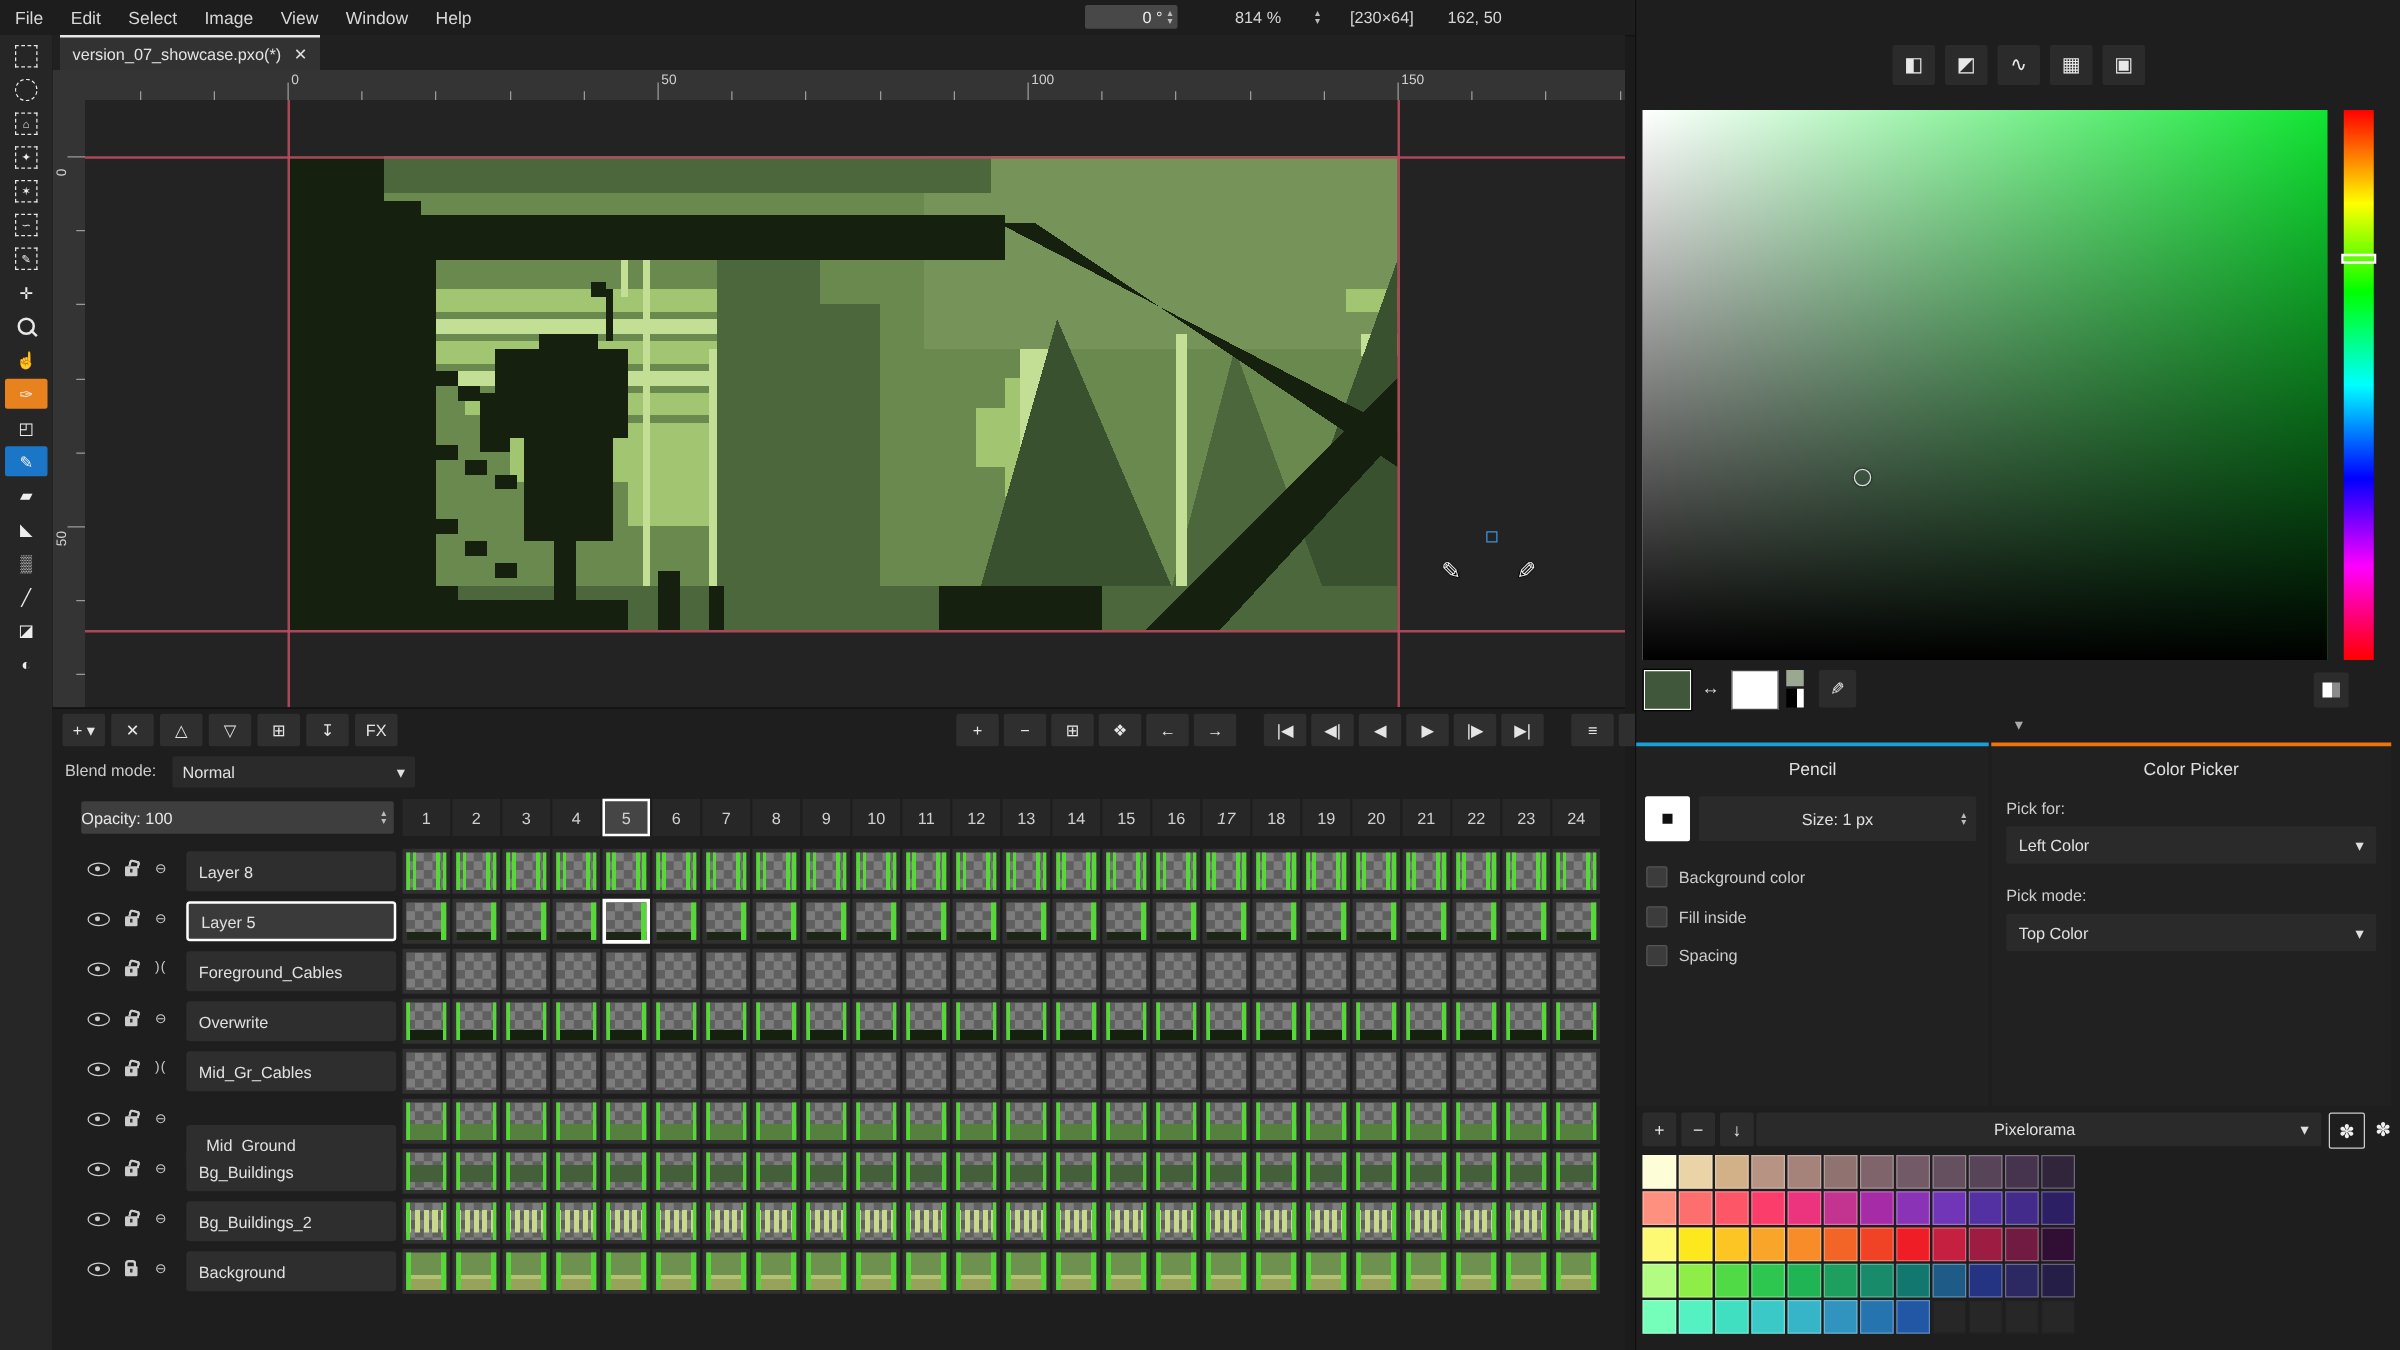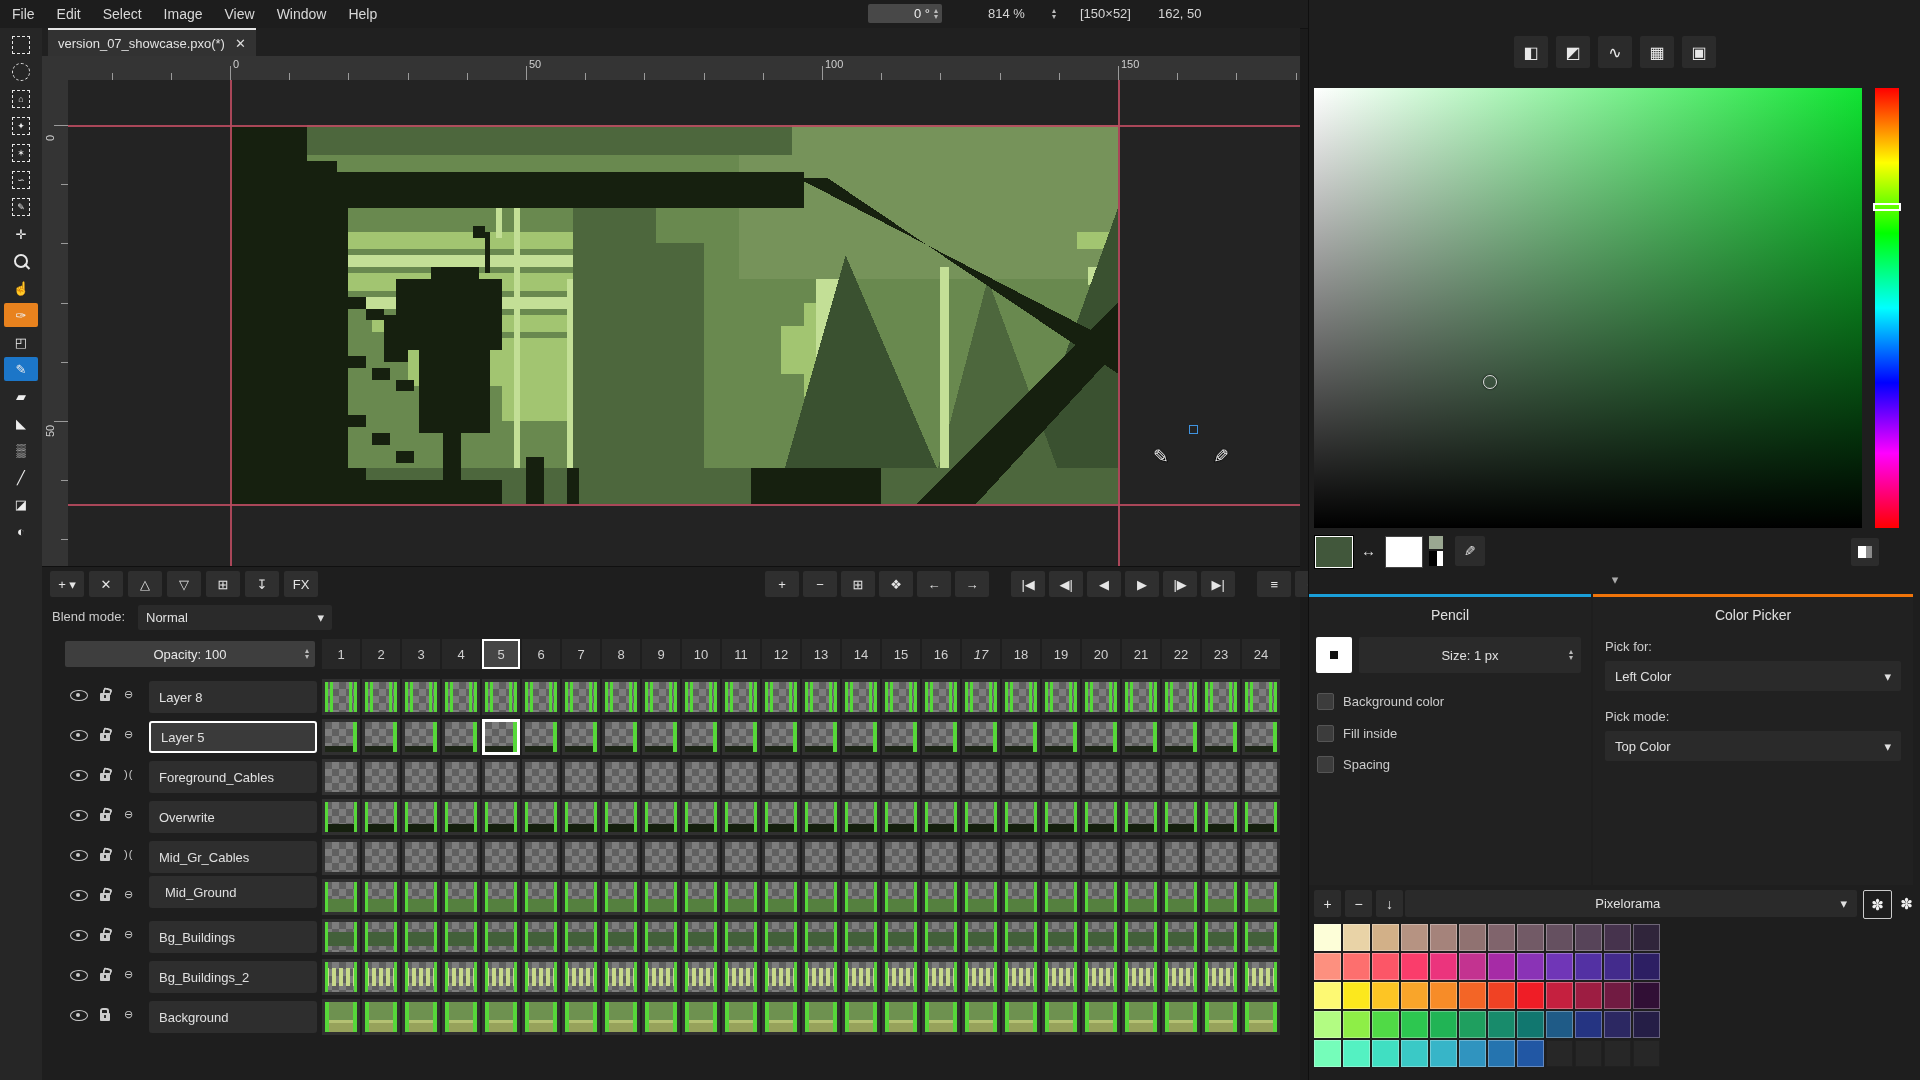--- a/index.html
+++ b/index.html
@@ -42,21 +42,21 @@
   
   #timeline{position:absolute;left:42px;top:566px;width:1258px;height:514px;background:#1e1e1e;border-top:1px solid #101010}
   .tbtn{height:26px;min-width:26px;background:#2f2f2f;border-radius:2px;display:flex;align-items:center;justify-content:center;font-size:13px;color:#e5e5e5;cursor:pointer;padding:0 4px}
   #layer-btns{position:absolute;left:8px;top:4px;display:flex;gap:5px}
   #frame-btns{position:absolute;left:723px;top:4px;display:flex;gap:4px;align-items:center}
   .grp-space{width:16px}
   #fps-box{height:24px;background:#2a2a2a;border-radius:2px;display:flex;align-items:center;padding:0 6px;font-size:13px;color:#ddd}
   #blend-label{position:absolute;left:10px;top:42px;font-size:13px;color:#ccc}
   #blend-dd{position:absolute;left:96px;top:38px;width:178px;height:25px;background:#2a2a2a;border-radius:2px;font-size:13px;color:#e0e0e0;display:flex;align-items:center;padding:0 8px;justify-content:space-between}
   #frame-tag{position:absolute;left:280px;top:36px;width:478px;height:27px;border:1px solid #8f3c4c;background:rgba(143,60,76,.08);display:flex;align-items:center;justify-content:center;font-size:13px;color:#b05163}
-  #opacity-box{position:absolute;left:23px;top:74px;width:250px;height:26px;background:#3e3e3e;border-radius:2px;display:flex;align-items:center;justify-content:center;font-size:13px;color:#e8e8e8}
+  #opacity-box{position:absolute;left:23px;top:74px;width:250px;height:26px;background:#3e3e3e;border-radius:2px;display:flex;align-items:center;font-size:13px;color:#e8e8e8}
   #opacity-box .spin{position:absolute;right:6px}
   .fnum{position:absolute;top:72px;width:38px;height:30px;background:#272727;display:flex;align-items:center;justify-content:center;font-size:13px;color:#d0d0d0}
   .fnum.sel{background:#454545;border:2px solid #fff;box-sizing:border-box}
   .lrow-name{position:absolute;width:168px;height:32px;background:#2e2e2e;border-radius:3px;font-size:13px;color:#e0e0e0;display:flex;align-items:center;padding-left:10px;box-sizing:border-box}
   .lrow-name.sel{border:2px solid #fff;background:#3a3a3a}
   .eye{width:16px;height:9px;border:1px solid #ccc;border-radius:50%;position:relative}
   .eye::after{content:"";position:absolute;left:5px;top:2px;width:4px;height:4px;border-radius:50%;background:#ccc}
   .lock{position:relative;width:10px;height:8px;background:#ccc;border-radius:1px}
   .lock::before{content:"";position:absolute;top:-5px;width:5px;height:4px;border:2px solid #ccc;border-bottom:none;border-radius:3px 3px 0 0}
   .lock.open::before{left:3px;transform:rotate(14deg)}
@@ -164,21 +164,21 @@
         <span class="spin">
           <span>▴</span>
           <span>▾</span>
         </span>
     </div>
     <div class="stattext" style="left:988px"><span>814 %</span></div>
     <div class="spin" style="position:absolute;left:1048px;top:8px">
         <span>▴</span>
         <span>▾</span>
       </div>
-    <div class="stattext" style="left:1080px">[150×52]</div>
+    <div class="stattext" style="left:1080px">[230×64]</div>
     <div class="stattext" style="left:1158px">162, 50</div>
     <div class="stattext" style="left:1688px">Current frame: 5/24</div>
   </div>
 
   <div id="toolcol">
       <div class="tool" style="top: 5px;">
         <div class="dashbox"></div>
       </div>
       <div class="tool" style="top: 32px;">
         <div class="dashbox dashcircle"></div>
@@ -825,21 +825,21 @@
         <div class="cel" style="left: 1200px; top: 272px;">
           <div class="thumb c-empty"></div>
         </div>
         <div class="abs" style="left: 28px; top: 323px;">
           <div class="eye"></div>
         </div>
         <div class="abs" style="left: 58px; top: 326px;">
           <div class="lock open"></div>
         </div>
         <div class="abs linkic" style="left: 82px; top: 321px;"><span>⊖</span></div>
-        <div class="lrow-name" style="left: 107px; top: 309px; padding-left: 16px;">Mid_Ground</div>
+        <div class="lrow-name" style="left: 107px; top: 333px; padding-left: 16px;">Mid_Ground</div>
         <div class="cel" style="left: 280px; top: 312px;">
           <div class="thumb c-mid"></div>
         </div>
         <div class="cel" style="left: 320px; top: 312px;">
           <div class="thumb c-mid"></div>
         </div>
         <div class="cel" style="left: 360px; top: 312px;">
           <div class="thumb c-mid"></div>
         </div>
         <div class="cel" style="left: 400px; top: 312px;">

